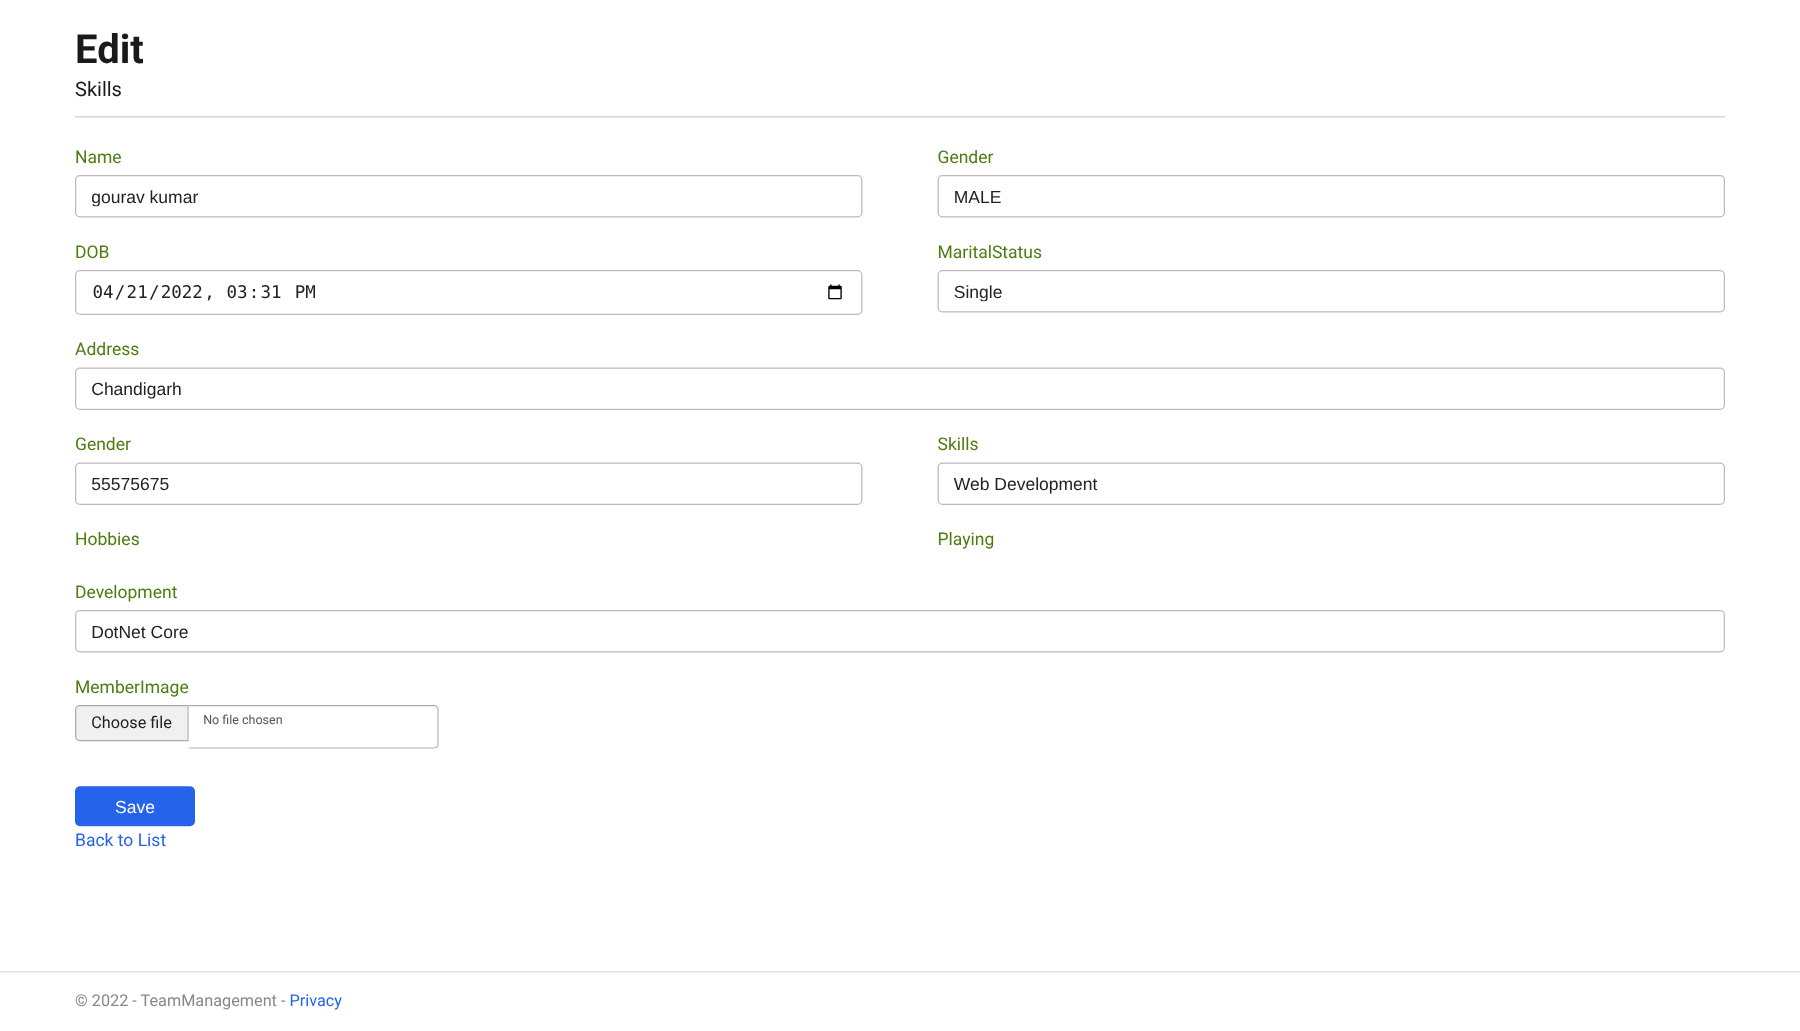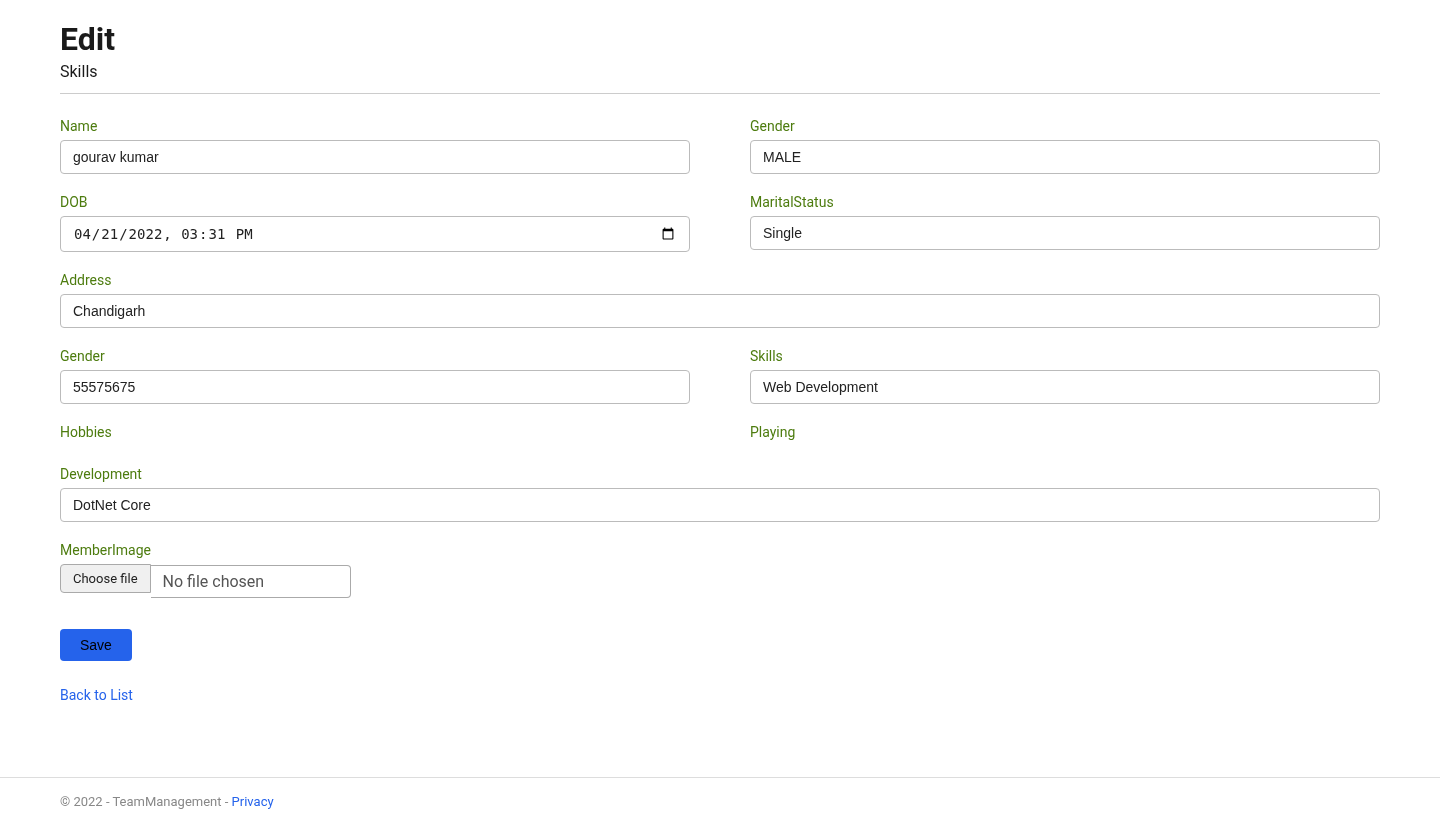--- a/index.html
+++ b/index.html
@@ -72,56 +72,55 @@
       border: 1px solid #bbbbbb;
       border-radius: 4px;
       font-size: 14px;
       color: #222222;
       background: #ffffff;
       outline: none;
     }
 
     .file-input-wrapper {
       display: flex;
-      align-items: center;
     }
 
     .choose-file-btn {
       padding: 6px 12px;
       background: #f0f0f0;
       border: 1px solid #aaaaaa;
       border-radius: 4px 0 0 4px;
       cursor: pointer;
       font-size: 13px;
       color: #222222;
       white-space: nowrap;
     }
 
     .file-name-display {
       padding: 6px 12px;
       border: 1px solid #aaaaaa;
       border-left: none;
       border-radius: 0 4px 4px 0;
       background: #ffffff;
       color: #555555;
-      font-size: 16px;
+      font-size: 10px;
       min-width: 200px;
     }
 
     .save-btn {
       display: inline-block;
-      padding: 8px 20px;
+      padding: 8px 32px;
       background: #2563eb;
-      color: #000000;
+      color: #ffffff;
       border: none;
       border-radius: 4px;
       font-size: 14px;
       cursor: pointer;
       margin-top: 10px;
-      margin-bottom: 22px;
+      margin-bottom: 0;
     }
 
     .back-link {
       display: block;
       color: #2563eb;
       text-decoration: none;
       font-size: 14px;
       margin-top: 4px;
     }
 

